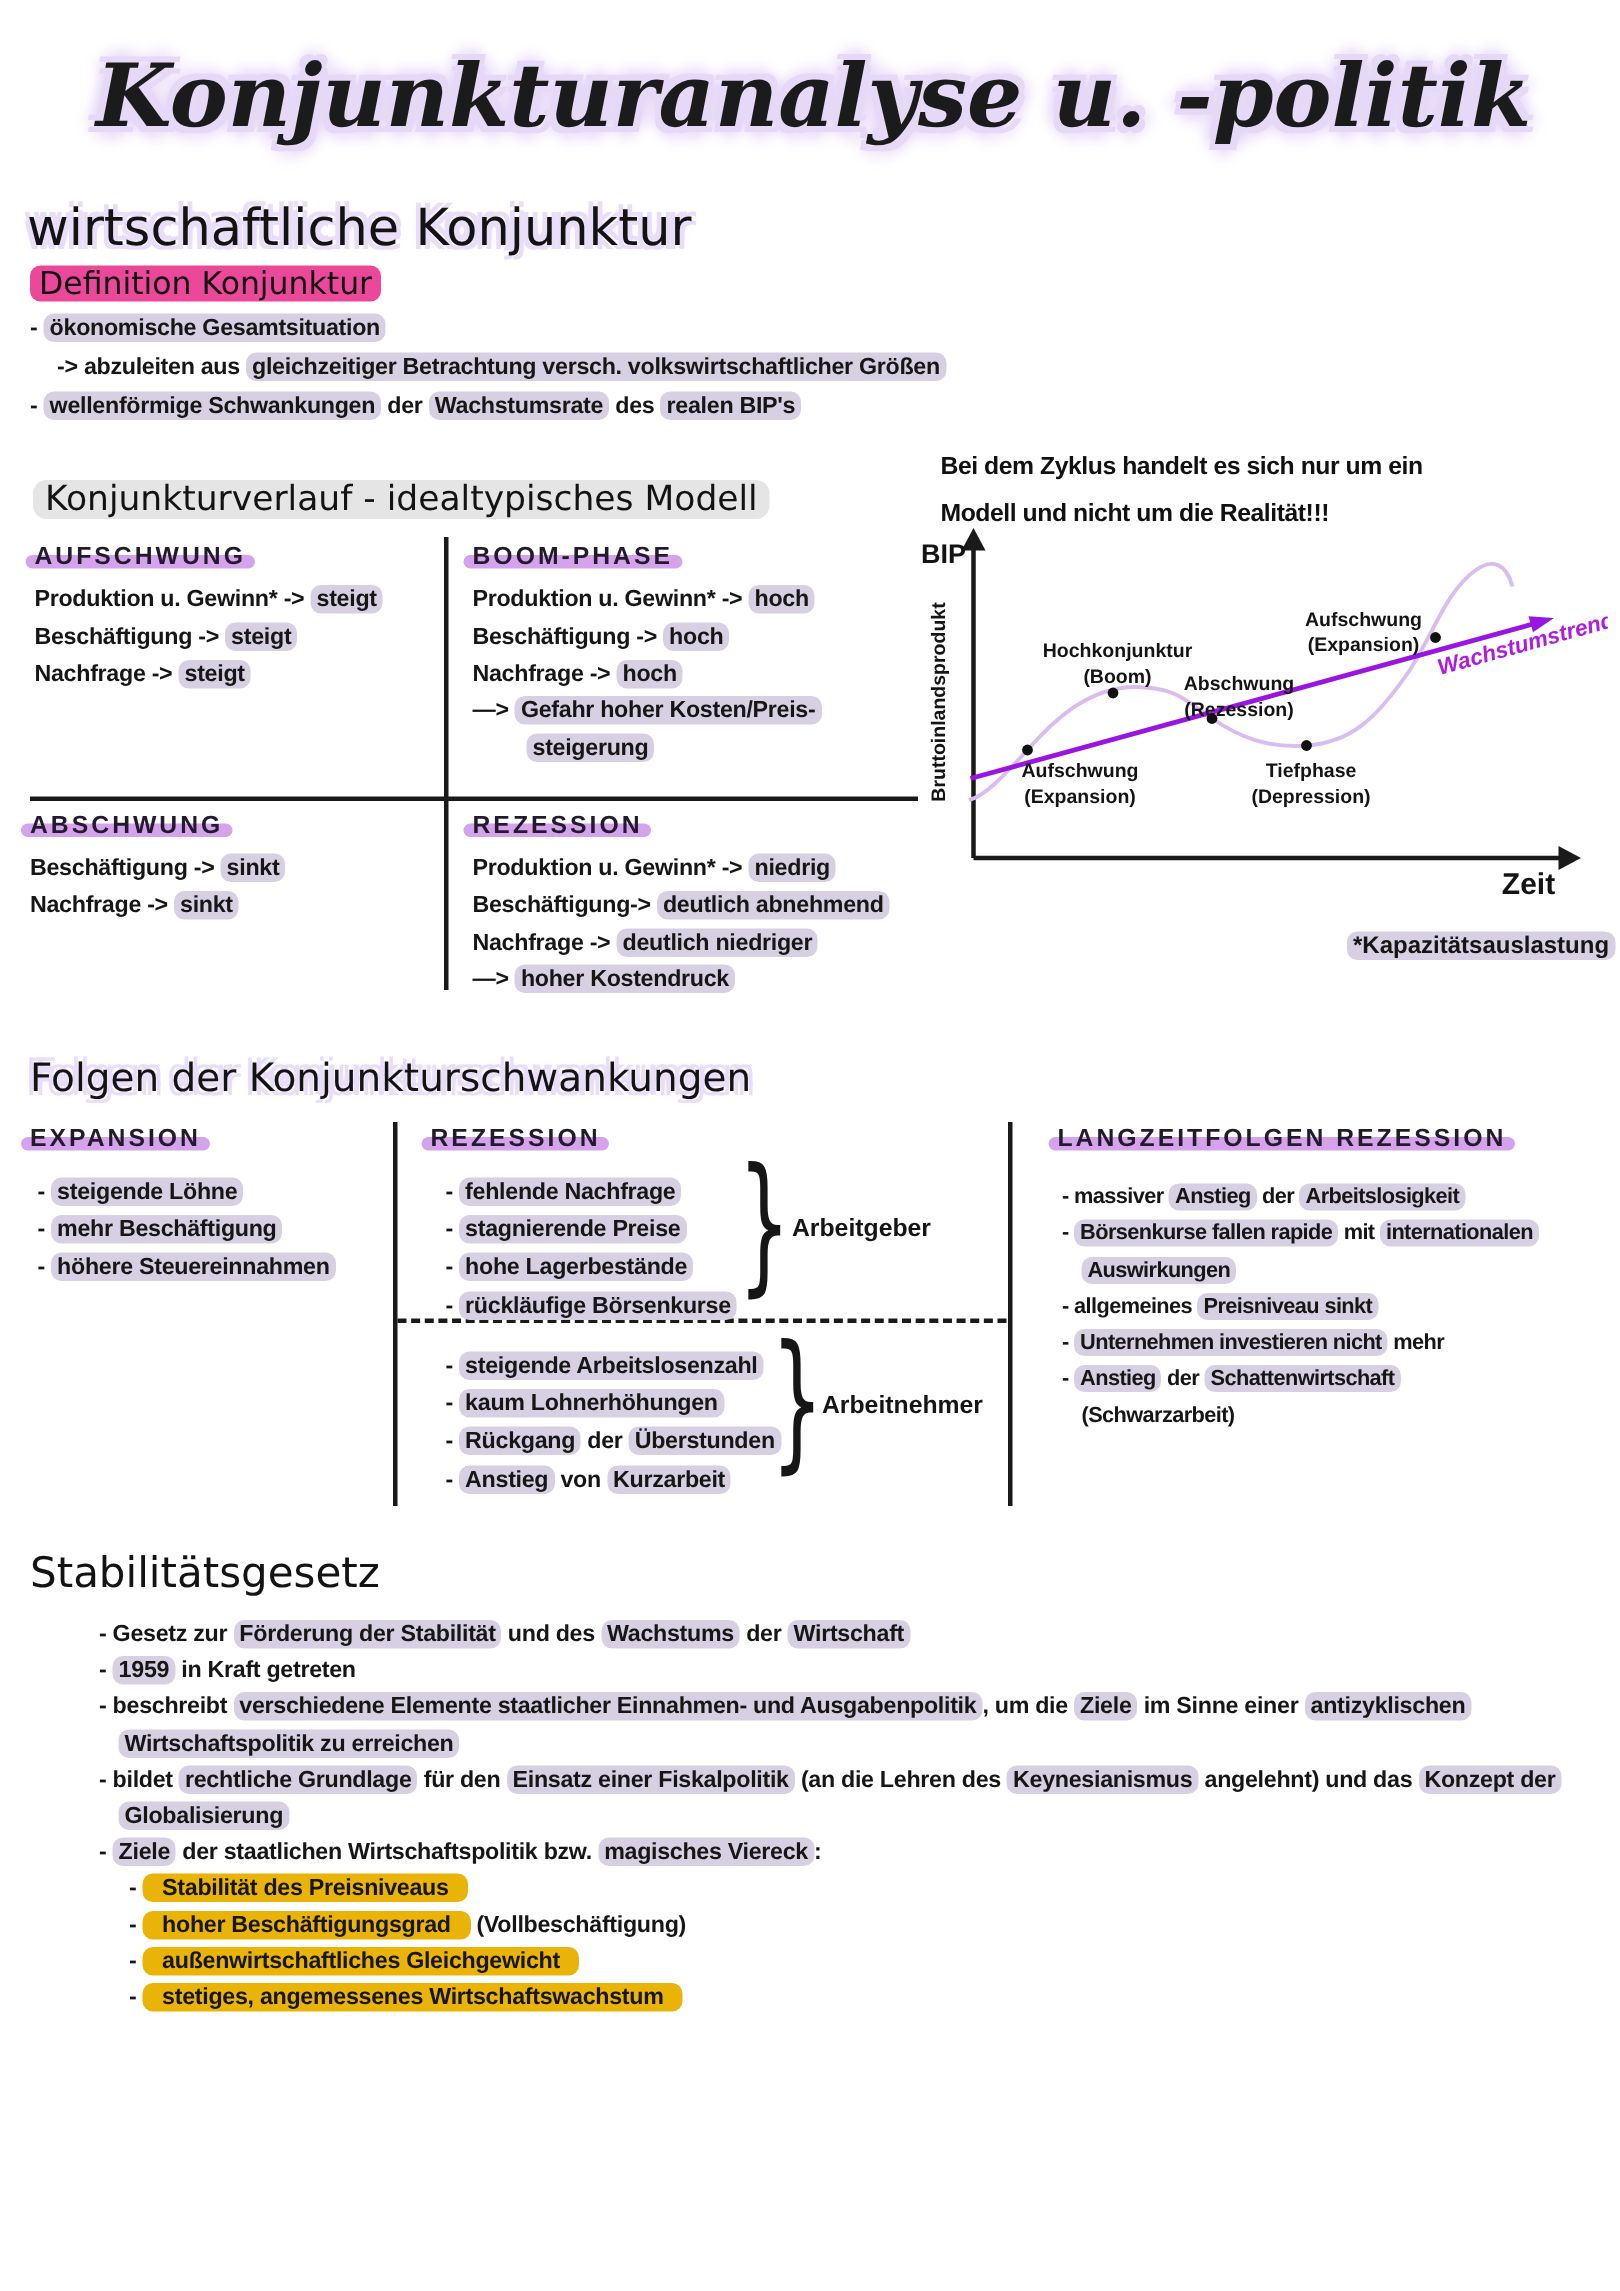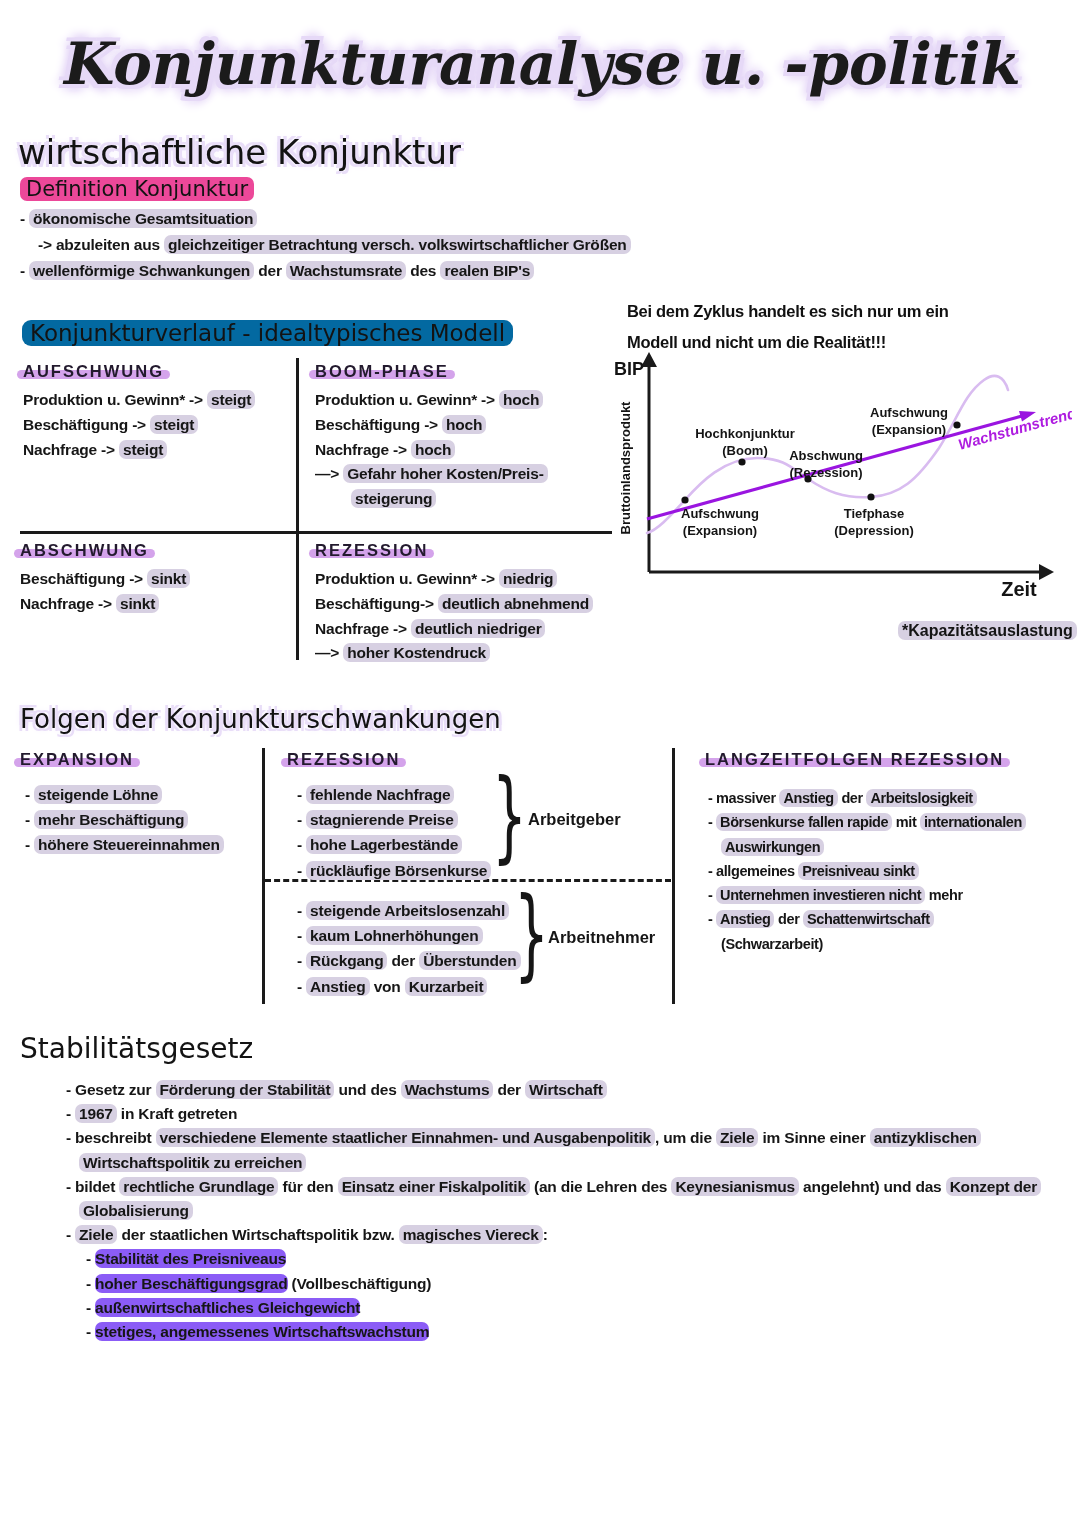--- a/index.html
+++ b/index.html
@@ -14,23 +14,23 @@
                      7px 0 10px #e3d4f6,-7px 0 10px #e3d4f6,0 7px 10px #e3d4f6,0 -7px 10px #e3d4f6;}
 
   
   .hand{font-family:"DejaVu Sans",sans-serif;font-weight:normal;color:#131313;white-space:nowrap;}
   .glow2{text-shadow:3px 3px 0 #e9def8,-3px -3px 0 #e9def8,3px -3px 0 #e9def8,-3px 3px 0 #e9def8,
                      0 0 8px #e9def8;}
 
   
   .seg-line{font-weight:bold;font-size:15.5px;letter-spacing:-0.2px;white-space:pre-wrap;color:#161616;}
   .hl{background:#d7d0e2;border-radius:7px;padding:1px 4px;box-decoration-break:clone;}
-  .hl2{background:#8b5cf6;border-radius:7px;padding:1px 0;box-decoration-break:clone;}
+  .hl2{background:#eab308;border-radius:7px;padding:1px 13px;box-decoration-break:clone;}
   .hl-soft{background:#ec4899;border-radius:7px;padding:0 6px;}
-  .hl-lav{background:#0369a1;border-radius:9px;padding:0 8px;}
+  .hl-lav{background:#e5e5e5;border-radius:9px;padding:0 8px;}
 
   
   .strike{position:relative;z-index:0;display:inline-block;font-weight:bold;letter-spacing:2px;
           font-size:16.5px;color:#231a2e;white-space:nowrap;}
   .strike::after{content:"";position:absolute;left:-6px;right:-6px;top:42%;height:9px;
                  background:#c584e4;opacity:.75;border-radius:5px;z-index:-1;}
 
   .indent1{padding-left:18px;}
   .cont{padding-left:13px;}
   .contq{padding-left:36px;}
@@ -202,21 +202,21 @@
       <div class="seg-line"><span>- </span><span class="hl">Unternehmen investieren nicht</span><span> mehr</span></div>
       <div class="seg-line"><span>- </span><span class="hl">Anstieg</span><span> der </span><span class="hl">Schattenwirtschaft</span></div>
       <div class="seg-line cont"><span>(Schwarzarbeit)</span></div>
     </div>
   </div>
 
   <div class="abs" style="left:0;top:1032px;width:1080px;height:330px;">
     <div class="abs hand" style="left:20px;top:0;font-size:28px;">Stabilitätsgesetz</div>
     <div class="abs stab-lines" style="left:28px;top:46px;width:1040px;">
       <div class="seg-line"><span>- Gesetz zur </span><span class="hl">Förderung der Stabilität</span><span> und des </span><span class="hl">Wachstums</span><span> der </span><span class="hl">Wirtschaft</span></div>
-      <div class="seg-line"><span>- </span><span class="hl">1967</span><span> in Kraft getreten</span></div>
+      <div class="seg-line"><span>- </span><span class="hl">1959</span><span> in Kraft getreten</span></div>
       <div class="seg-line"><span>- beschreibt </span><span class="hl">verschiedene Elemente staatlicher Einnahmen- und Ausgabenpolitik</span><span>, um die </span><span class="hl">Ziele</span><span> im Sinne einer </span><span class="hl">antizyklischen</span></div>
       <div class="seg-line cont"><span class="hl">Wirtschaftspolitik zu erreichen</span></div>
       <div class="seg-line"><span>- bildet </span><span class="hl">rechtliche Grundlage</span><span> für den </span><span class="hl">Einsatz einer Fiskalpolitik</span><span> (an die Lehren des </span><span class="hl">Keynesianismus</span><span> angelehnt) und das </span><span class="hl">Konzept der</span></div>
       <div class="seg-line cont"><span class="hl">Globalisierung</span></div>
       <div class="seg-line"><span>- </span><span class="hl">Ziele</span><span> der staatlichen Wirtschaftspolitik bzw. </span><span class="hl">magisches Viereck</span><span>:</span></div>
       <div class="seg-line sub"><span>- </span><span class="hl2">Stabilität des Preisniveaus</span></div>
       <div class="seg-line sub"><span>- </span><span class="hl2">hoher Beschäftigungsgrad</span><span> (Vollbeschäftigung)</span></div>
       <div class="seg-line sub"><span>- </span><span class="hl2">außenwirtschaftliches Gleichgewicht</span></div>
       <div class="seg-line sub"><span>- </span><span class="hl2">stetiges, angemessenes Wirtschaftswachstum</span></div>
     </div>

